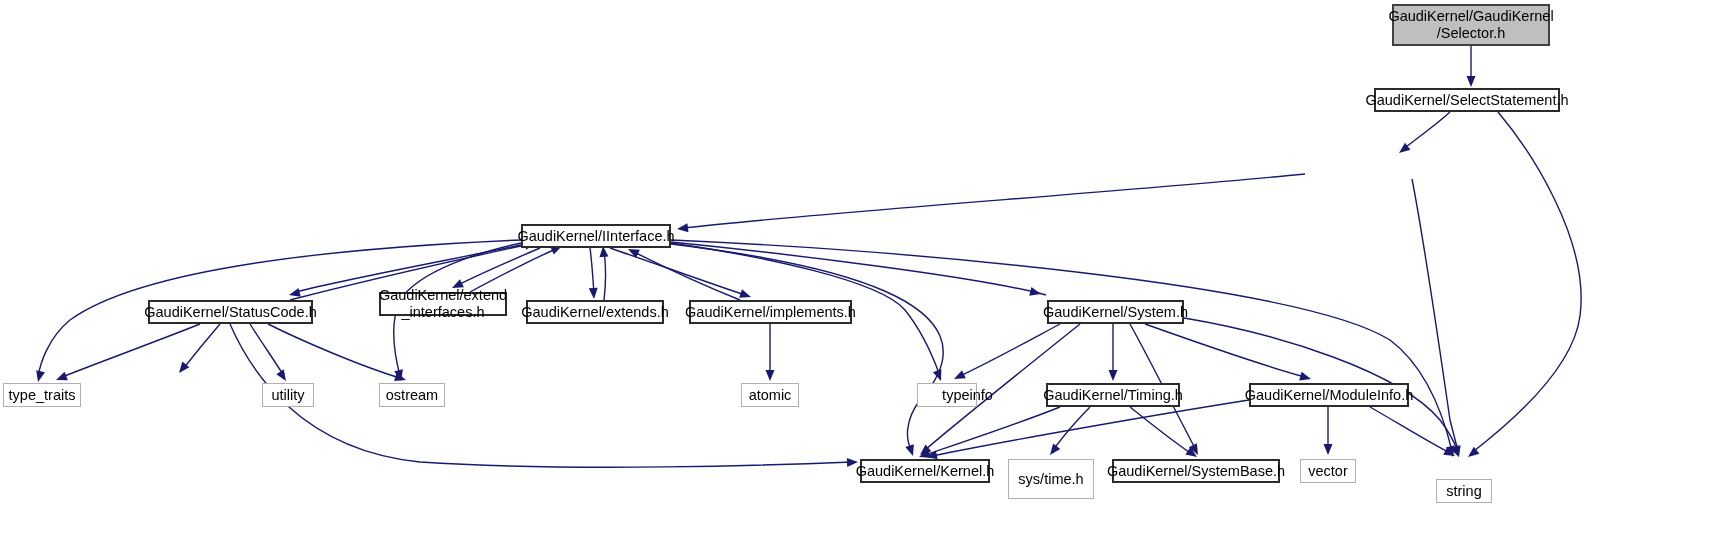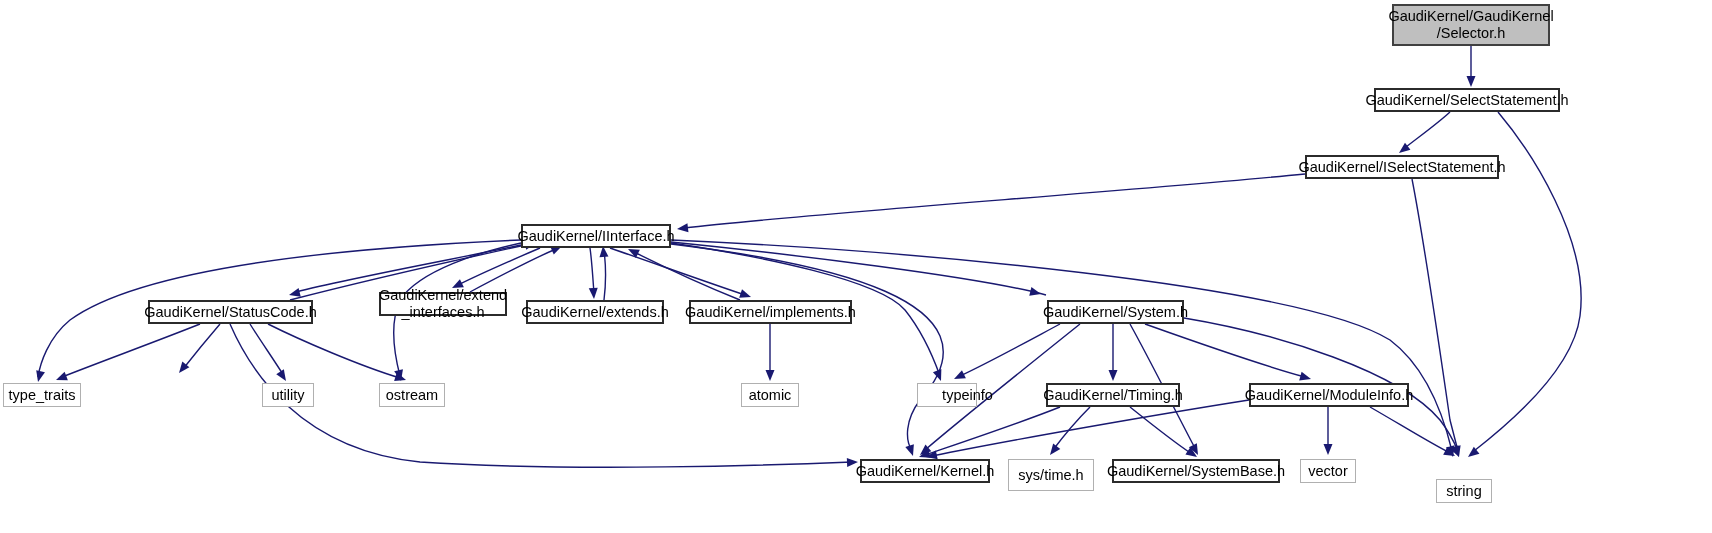--- a/index.html
+++ b/index.html
@@ -127,33 +127,32 @@
       <polygon points="0,0 -11,-4.5 -11,4.5" fill="#191970" transform="translate(926,457) rotate(168.58604157314753)"></polygon>
       <path d="M1328,407 C1328,423 1328,440 1328,450" fill="none" stroke="#191970" stroke-width="1.4"></path>
       <polygon points="0,0 -11,-4.5 -11,4.5" fill="#191970" transform="translate(1328,455) rotate(90)"></polygon>
       <path d="M1370,407 C1398,423 1430,443 1450,453" fill="none" stroke="#191970" stroke-width="1.4"></path>
       <polygon points="0,0 -11,-4.5 -11,4.5" fill="#191970" transform="translate(1455,456) rotate(27.956517239645006)"></polygon>
     </svg>
 
 <div class="node current" style="left: 1392px; top: 4px; width: 158px; height: 42px;"><span>GaudiKernel/GaudiKernel
 /Selector.h</span></div>
     <div class="node strong" style="left: 1374px; top: 88px; width: 186px; height: 24px;"><span>GaudiKernel/SelectStatement.h</span></div>
-    <div class="node strong" style="left: 1305px; top: 155px; width: 194px; height: 24px;"><span>GaudiKernel/ISelectStatement.h</span></div>
     <div class="node strong" style="left: 521px; top: 224px; width: 150px; height: 24px;"><span>GaudiKernel/IInterface.h</span></div>
     <div class="node strong" style="left: 148px; top: 300px; width: 165px; height: 24px;"><span>GaudiKernel/StatusCode.h</span></div>
     <div class="node strong" style="left: 379px; top: 292px; width: 128px; height: 24px;"><span>GaudiKernel/extend
 _interfaces.h</span></div>
     <div class="node strong" style="left: 526px; top: 300px; width: 138px; height: 24px;"><span>GaudiKernel/extends.h</span></div>
     <div class="node strong" style="left: 689px; top: 300px; width: 163px; height: 24px;"><span>GaudiKernel/implements.h</span></div>
     <div class="node strong" style="left: 1047px; top: 300px; width: 137px; height: 24px;"><span>GaudiKernel/System.h</span></div>
     <div class="node light" style="left: 3px; top: 383px; width: 78px; height: 24px;"><span>type_traits</span></div>
     <div class="node light" style="left: 262px; top: 383px; width: 52px; height: 24px;"><span>utility</span></div>
     <div class="node light" style="left: 379px; top: 383px; width: 66px; height: 24px;"><span>ostream</span></div>
     <div class="node light" style="left: 741px; top: 383px; width: 58px; height: 24px; justify-content: center;"><span>atomic</span></div>
     <div class="node light" style="left: 917px; top: 383px; width: 60px; height: 24px; padding-left: 41px;"><span>typeinfo</span></div>
     <div class="node strong" style="left: 1046px; top: 383px; width: 134px; height: 24px;"><span>GaudiKernel/Timing.h</span></div>
     <div class="node strong" style="left: 1249px; top: 383px; width: 160px; height: 24px;"><span>GaudiKernel/ModuleInfo.h</span></div>
     <div class="node strong" style="left: 860px; top: 459px; width: 130px; height: 24px;"><span>GaudiKernel/Kernel.h</span></div>
-    <div class="node light" style="left: 1008px; top: 459px; width: 86px; height: 32px;"><span>sys/time.h</span></div>
+    <div class="node light" style="left: 1008px; top: 459px; width: 86px; height: 40px;"><span>sys/time.h</span></div>
     <div class="node strong" style="left: 1112px; top: 459px; width: 168px; height: 24px;"><span>GaudiKernel/SystemBase.h</span></div>
     <div class="node light" style="left: 1300px; top: 459px; width: 56px; height: 24px;"><span>vector</span></div>
     <div class="node light" style="left: 1436px; top: 459px; width: 56px; height: 24px; margin-top: 20px;"><span>string</span></div>
   </div>
 
 </body></html>

